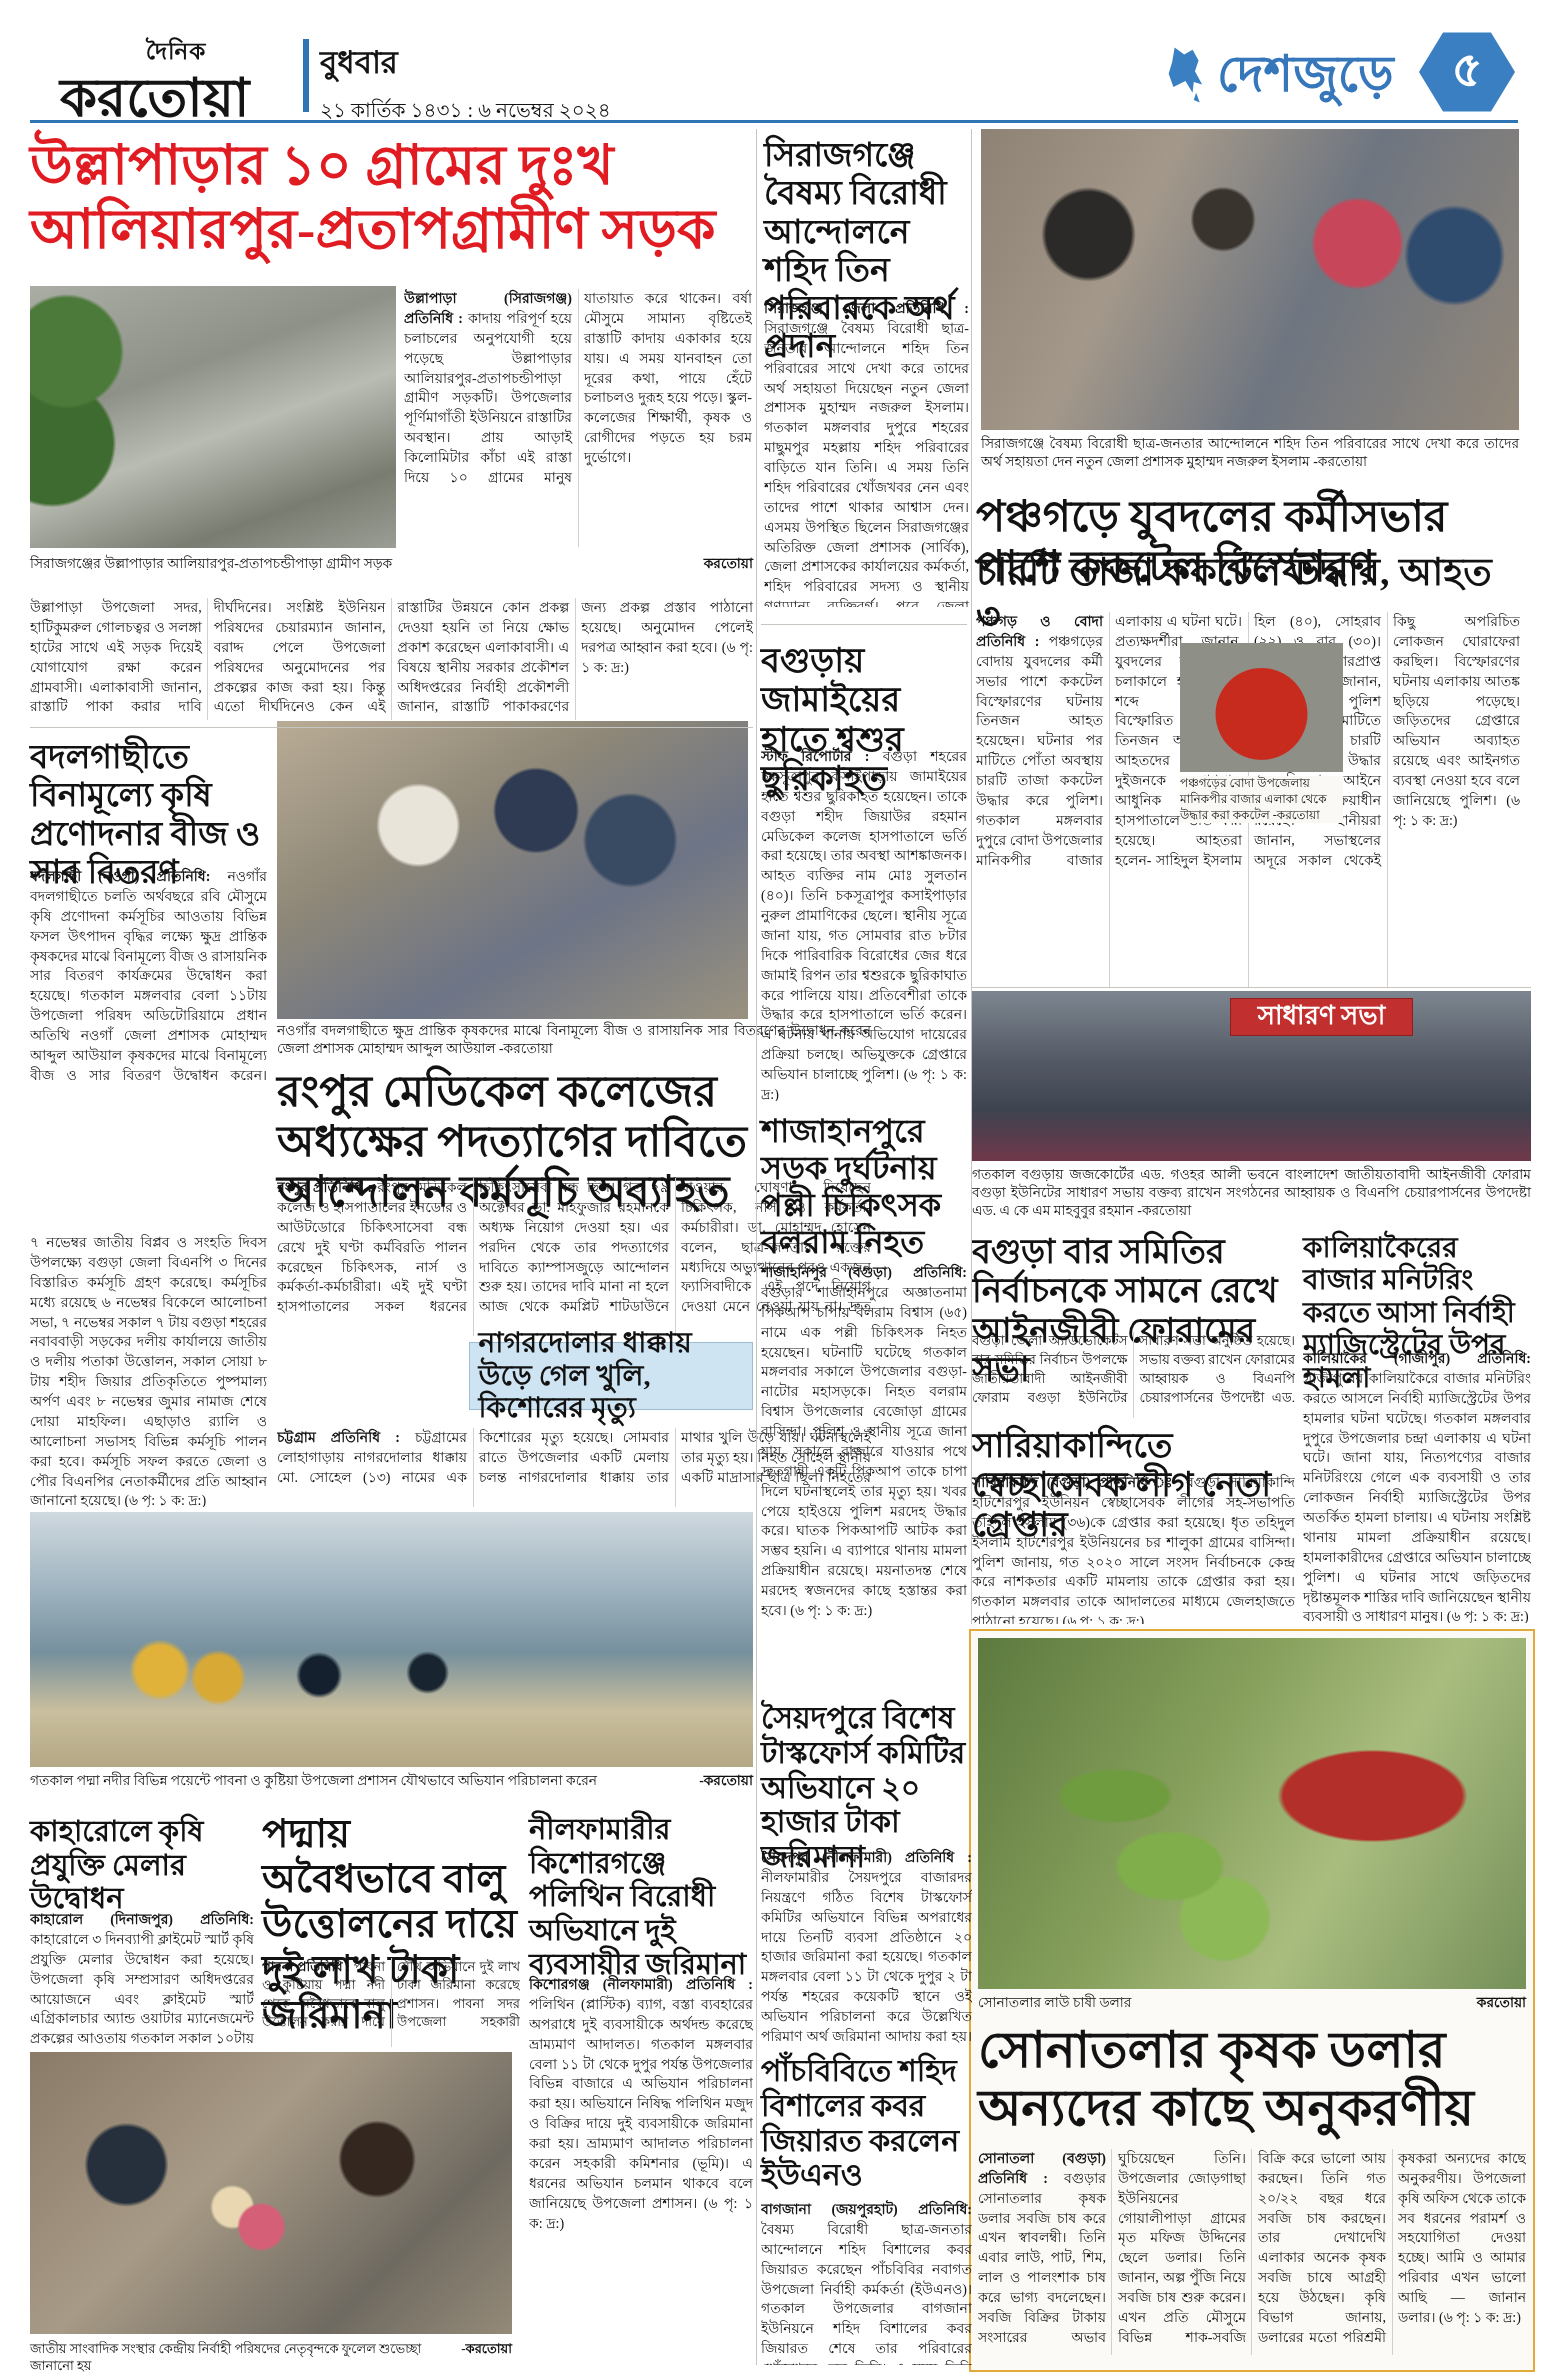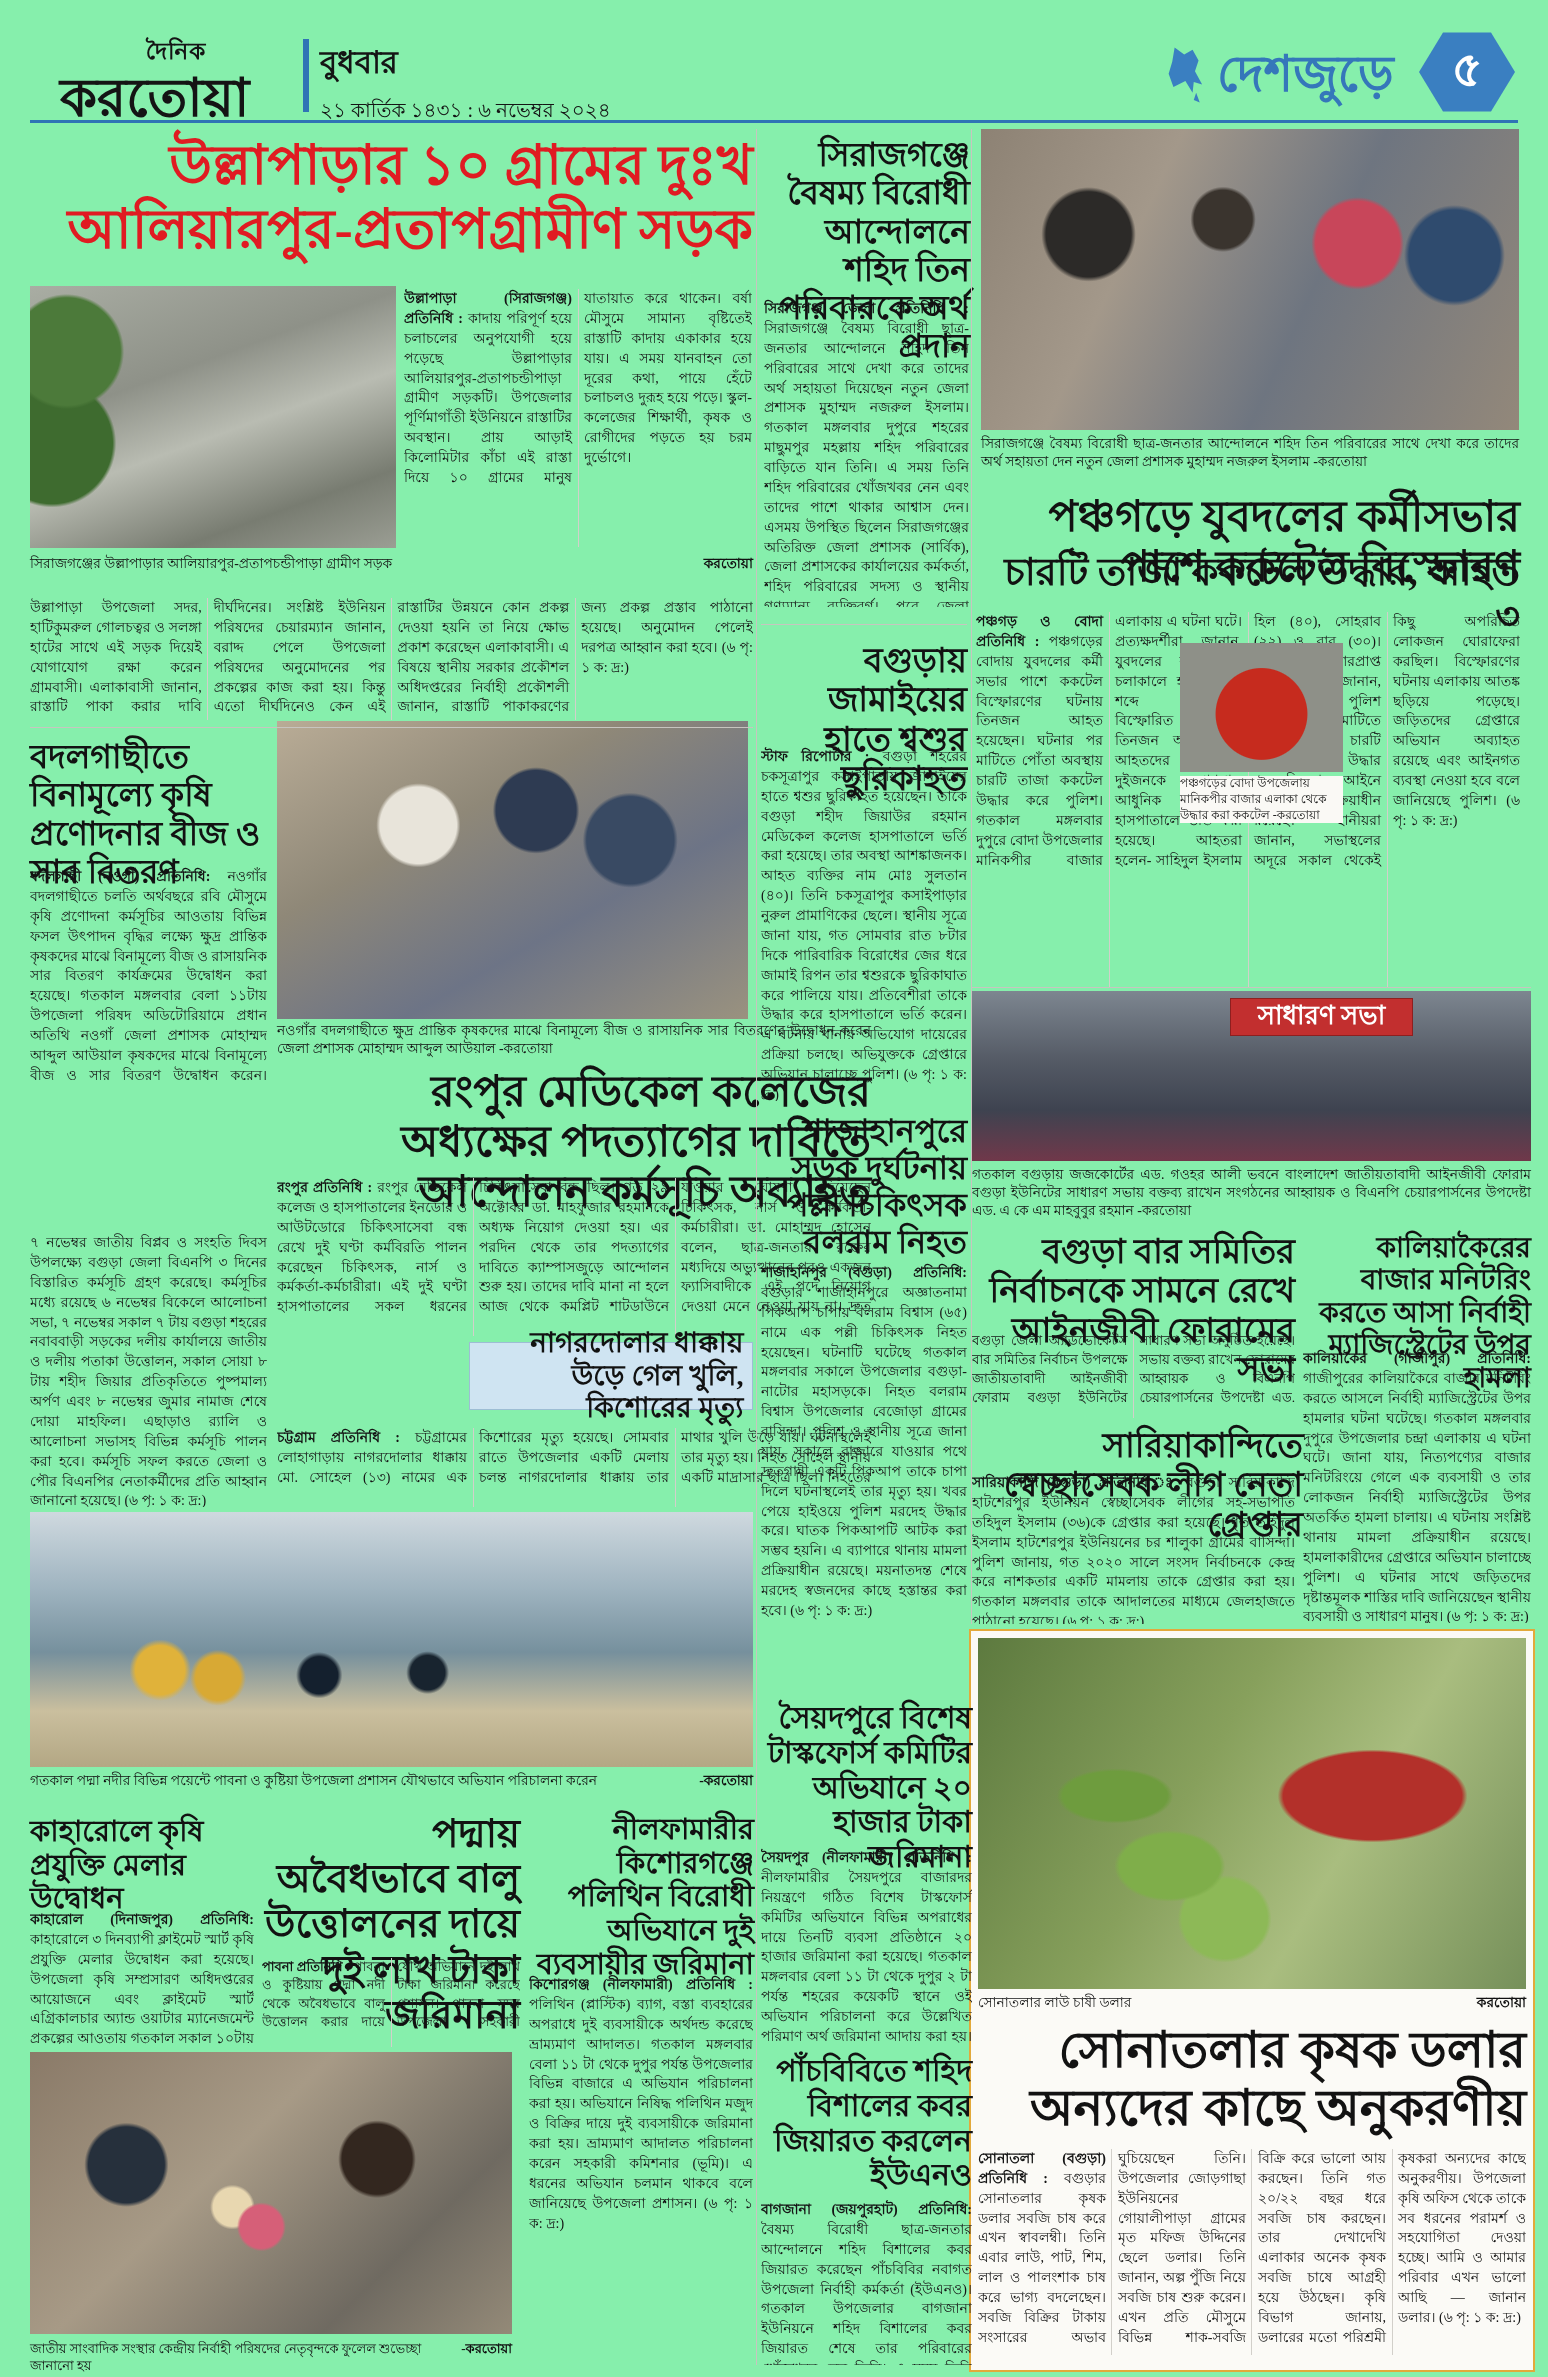--- a/index.html
+++ b/index.html
@@ -1,19 +1,19 @@
 <!DOCTYPE html>
 <html lang="bn" style="font-size:13.8px"><head>
 <meta charset="utf-8">
 <style>
   html,body{margin:0;padding:0;background:#e8e6e0;}
-  .paper{position:relative;width:1548px;height:2377px;background:#86efac;margin:0 auto;
+  .paper{position:relative;width:1548px;height:2377px;background:#ffffff;margin:0 auto;
          font-family:"Liberation Serif",serif;color:#141414;overflow:hidden;}
   .abs{position:absolute;}
-  .head{font-weight:700;text-align:right;line-height:1.16;color:#121212;font-family:"Liberation Serif",serif;}
+  .head{font-weight:700;text-align:left;line-height:1.16;color:#121212;font-family:"Liberation Serif",serif;}
   .head-left{text-align:left;}
   .head-red{color:#e01b22;}
   .body-txt{font-size:14px;line-height:1.42;text-align:justify;overflow:hidden;}
   .body-txt .by{font-weight:700;}
   .cols2{column-count:2;column-gap:12px;column-rule:0.9px solid #d2d0ca;}
   .cols3{column-count:3;column-gap:12px;column-rule:0.9px solid #d2d0ca;}
   .cols4{column-count:4;column-gap:12px;column-rule:0.9px solid #d2d0ca;}
   .caption{font-size:13.8px;line-height:1.32;color:#111;}
   .cap-row{display:flex;justify-content:space-between;align-items:flex-start;gap:14px;}
   .photo{background:#9aa0a6;overflow:hidden;}

